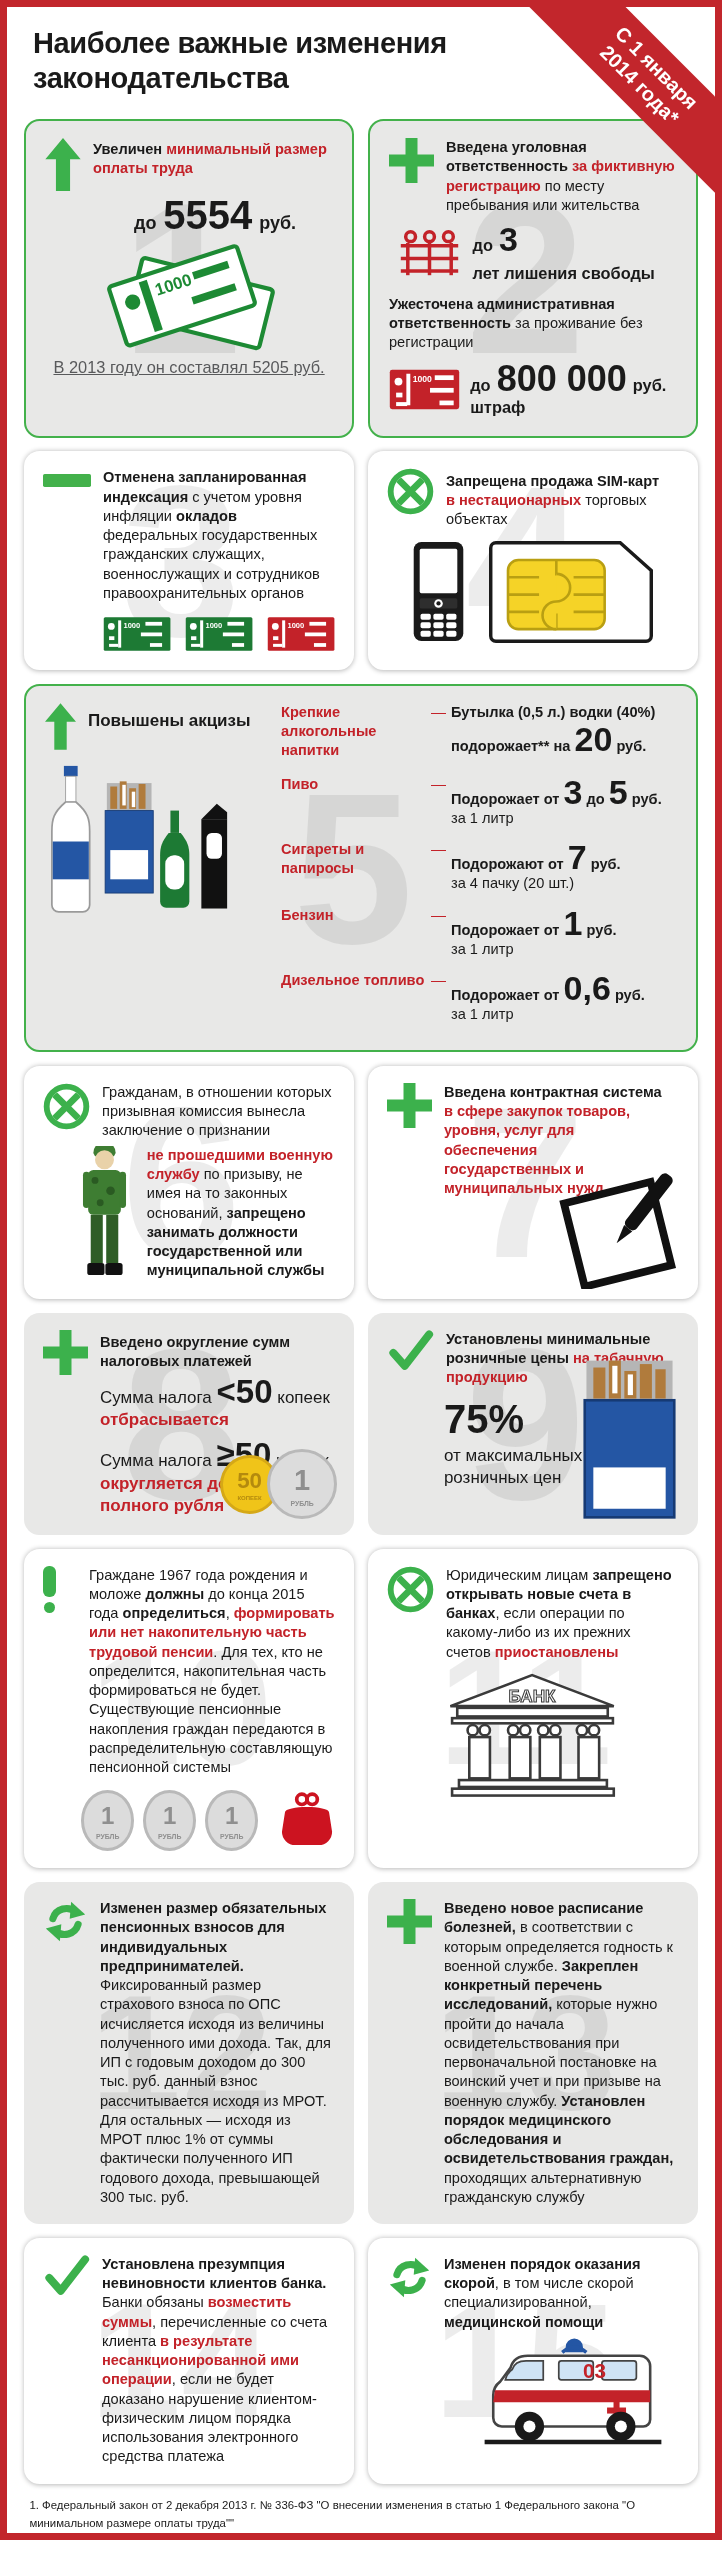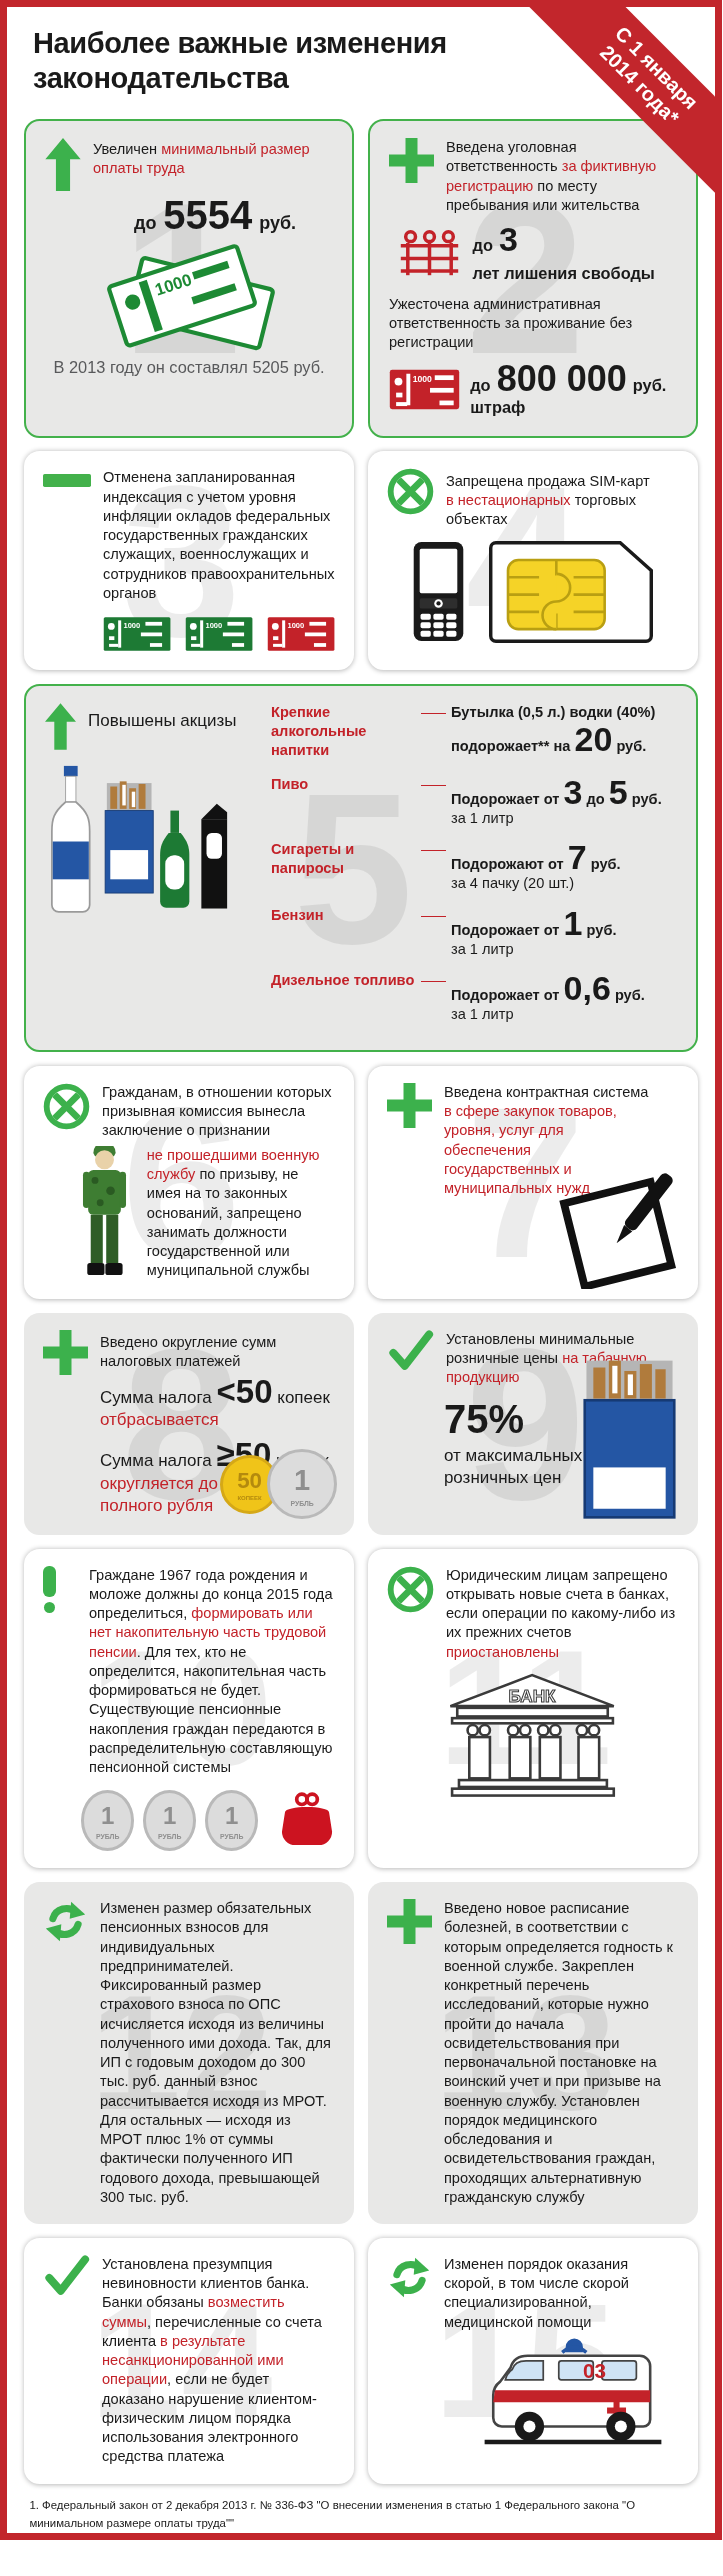--- a/index.html
+++ b/index.html
@@ -48,30 +48,30 @@
     position:absolute; z-index:0; right:15.5px; top:50%;
     transform:translateY(-50%);
     font-size:215px; font-weight:700; color:rgba(0,0,0,0.075);
     line-height:1; pointer-events:none; left:0; text-align:center;
   }
   .wm--small{font-size:164px;}
   .card > .c{position:relative; z-index:1;}
   .hdr{display:flex; gap:12px; align-items:flex-start;}
   .hdr .txt{flex:1;}
   .red{color:#c32229;}
-  .bold{font-weight:400;}
-  .gray-note{color:#58595b;}
+  .bold{font-weight:700;}
+  .gray-note{color:#58595b;text-decoration:underline;}
   .big{font-weight:700; line-height:1;}
   
   .ic{flex:0 0 auto;}
   .ic-minus{width:48px;height:13.8px;background:#43b14b;border-radius:1.7px;margin-top:5.2px;}
   .excl-bar{width:13px;height:31px;background:#3cb14c;border-radius:6px;}
   .excl-dot{width:11.2px;height:11.2px;background:#3cb14c;border-radius:50%;margin:5.2px 0 0 0.9px;}
   
-  .exc-grid{display:flex; gap:11px;}
+  .exc-grid{display:flex; gap:21px;}
   .exc-left{flex:0 0 215px;}
   .exc-right{flex:1;}
   .exc-row{display:flex; margin-bottom:8.6px;justify-content:space-between;}
   .exc-label{color:#c32229; font-weight:700; width:145px; flex:0 0 145px;}
   .leader{flex:1; border-bottom:1.7px solid #c32229; height:10.3px; margin:0 5.2px; min-width:12px;}
   .exc-val{flex:0 0 226px; font-weight:700;}
   .exc-val .sub{font-weight:400;}
   .n40{font-size:34px;}
   .n46{font-size:40px;}
   

